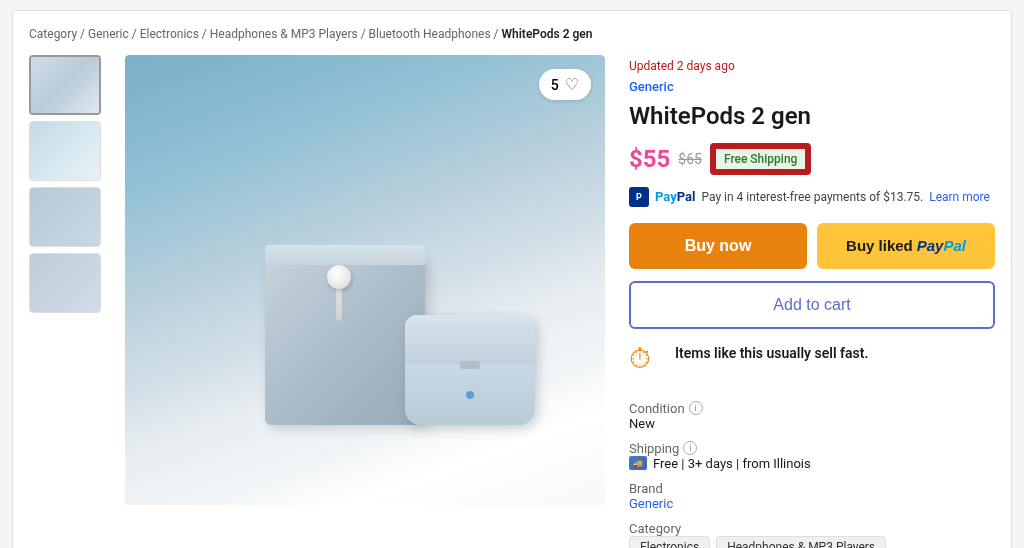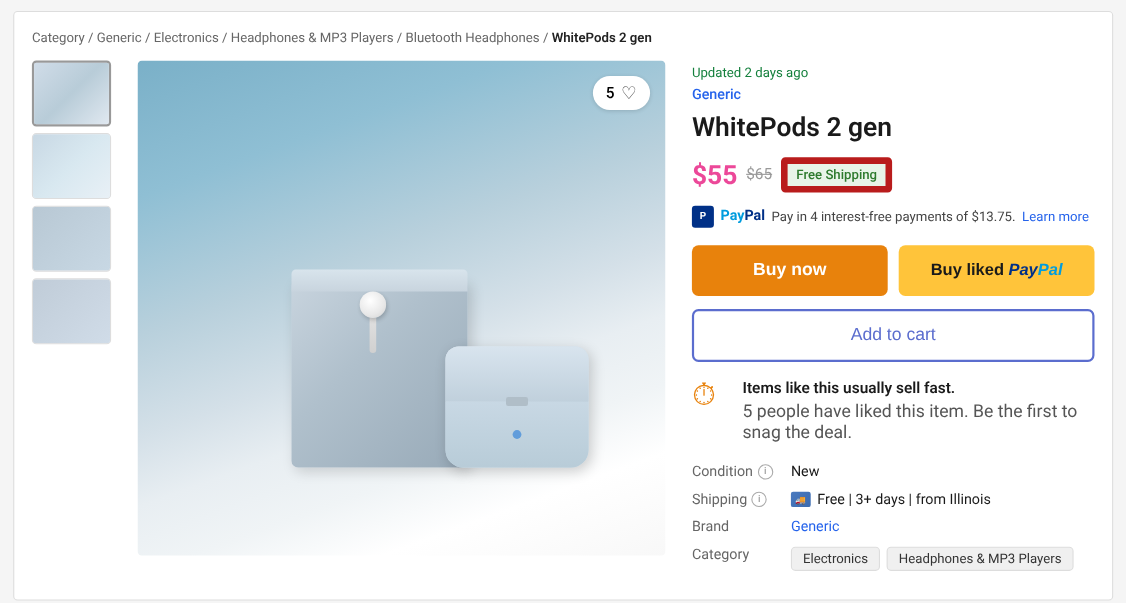--- a/index.html
+++ b/index.html
@@ -192,21 +192,21 @@
     }
     .heart-icon { color: #555; font-size: 16px; }
 
     
     .right-panel {
       flex: 1;
       padding-top: 4px;
     }
     .updated-text {
       font-size: 12px;
-      color: #15803d;
+      color: #b91c1c;
       margin-bottom: 6px;
     }
     .seller-link {
       color: #2563eb;
       font-size: 13px;
       font-weight: 500;
       text-decoration: none;
       display: block;
       margin-bottom: 8px;
       cursor: pointer;
@@ -335,20 +335,21 @@
       font-weight: 600;
       color: #1a1a1a;
       margin-bottom: 12px;
     }
     .detail-row {
       display: flex;
       align-items: flex-start;
       gap: 0;
       margin-bottom: 10px;
       font-size: 13px;
+      flex-direction: column;
     }
     .detail-label {
       width: 90px;
       color: #666;
       flex-shrink: 0;
       display: flex;
       align-items: center;
       gap: 4px;
     }
     .info-circle {
@@ -486,21 +487,20 @@
           </span>
         </button>
       </div>
       <button class="btn-add-cart">Add to cart</button>
 
       
       <div class="sell-fast-box">
         <span class="timer-icon">⏱</span>
         <div>
           <div class="sell-fast-title">Items like this usually sell fast.</div>
-          <div class="sell-fast-sub">5 people have liked this item. Be the first to snag the deal.</div>
         </div>
       </div>
 
       
 
       <div class="detail-row">
         <span class="detail-label">
           <span>Condition</span>
           <span class="info-circle">i</span>
         </span>

